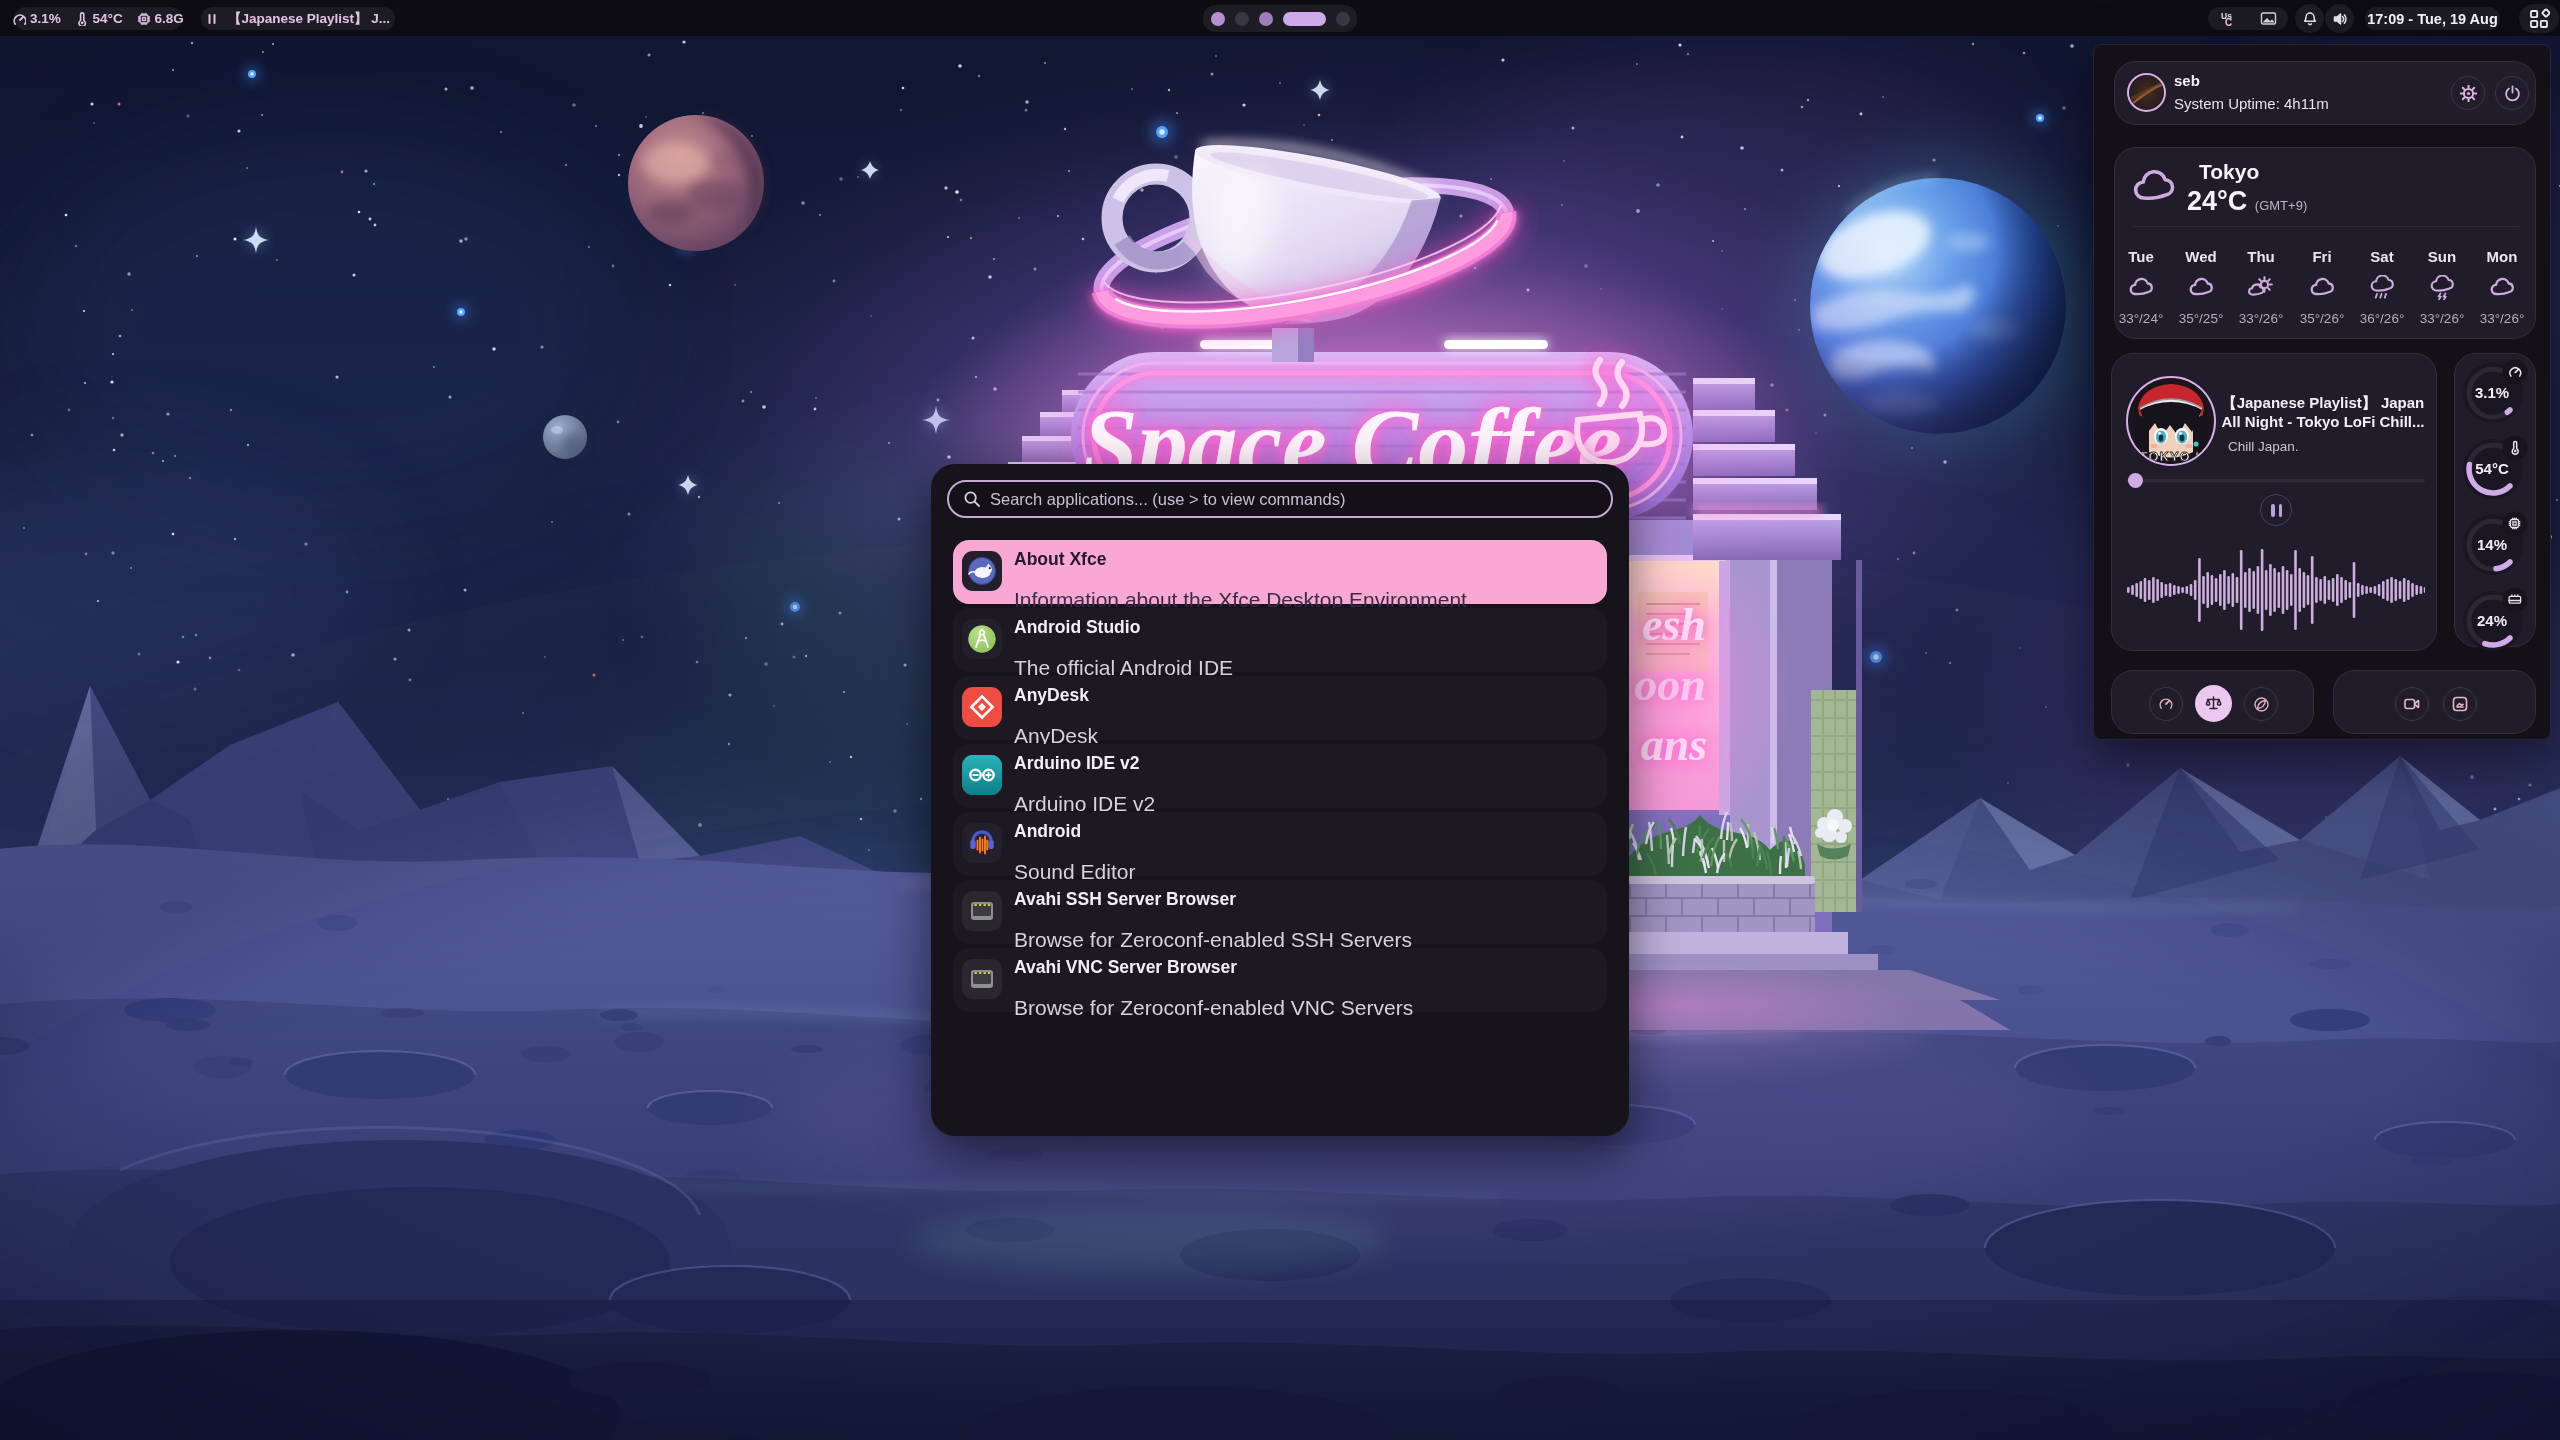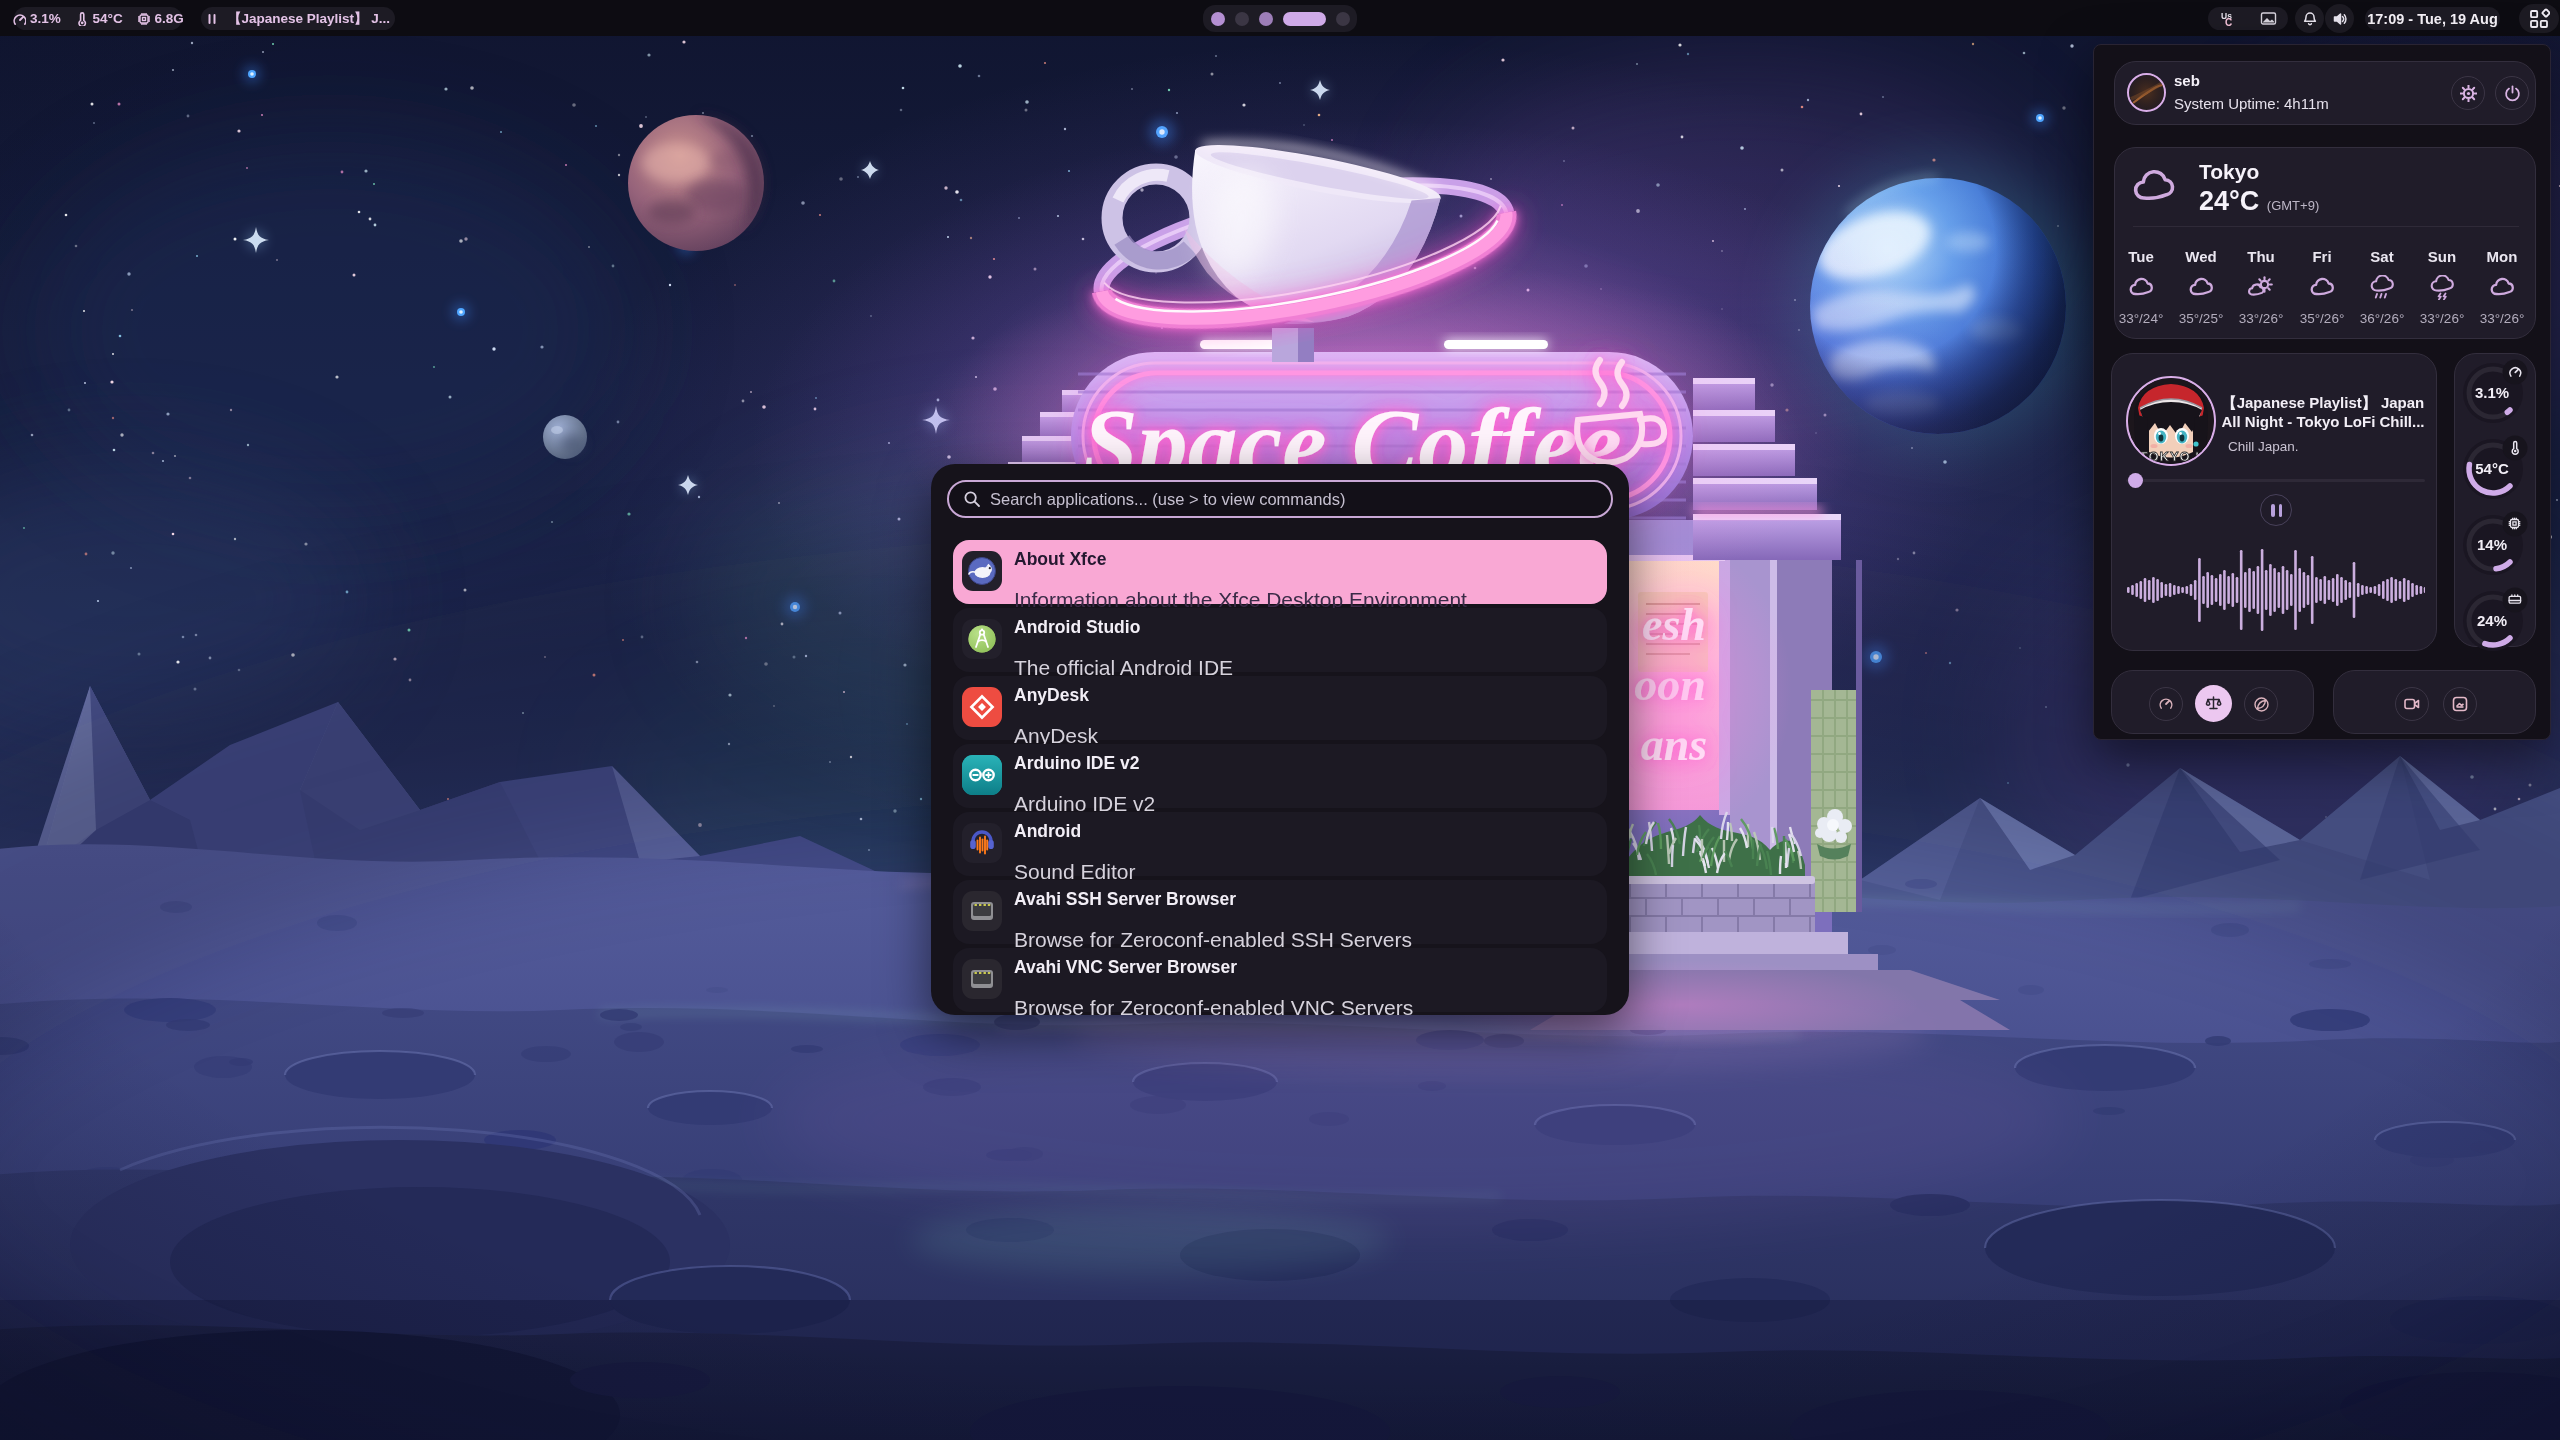--- a/index.html
+++ b/index.html
@@ -7,21 +7,21 @@
 #wall { position:absolute; left:0; top:0; }
 .topbar { position:absolute; left:0; top:0; width:2560px; height:36px; background:#0d0c12; }
 .pill { position:absolute; top:7px; height:23px; background:#1d1b24; border-radius:12px; display:flex; align-items:center; justify-content:center; color:#e3c2e6; font-size:13.5px; font-weight:600; }
 .pitem { display:flex; align-items:center; margin:0 7px; white-space:nowrap; }
 .wspill { left:1203px; width:154px; top:5px; height:27px; display:flex; gap:10px; align-items:center; }
 .dot { width:14px; height:14px; border-radius:7px; background:#3b3644; display:inline-block; }
 .dot.on { background:#b48fd2; }
 .wact { width:43px; height:14px; border-radius:7px; background:#cfaae8; display:inline-block; }
 .circ { position:absolute; top:4px; width:29px; height:29px; background:#1d1b23; border-radius:50%; display:flex; align-items:center; justify-content:center; }
 .clock { color:#f6f2f8; font-weight:700; font-size:14.5px; }
-.launcher { position:absolute; left:931px; top:464px; width:698px; height:551px; background:#16131b; border-radius:24px; box-shadow:0 18px 50px rgba(0,0,0,0.55); }
+.launcher { position:absolute; left:931px; top:464px; width:698px; height:672px; background:#16131b; border-radius:24px; box-shadow:0 18px 50px rgba(0,0,0,0.55); }
 .search { position:absolute; left:16px; top:16px; width:666px; height:38px; border:2px solid #c9a8d6; border-radius:19px; background:#131018; display:flex; align-items:center; }
 .mag { margin-left:14px; display:flex; }
 .ph { margin-left:9px; color:#c6c0d0; font-size:16.5px; }
 .row { position:absolute; left:22px; width:654px; height:64px; border-radius:16px; background:#1c1923; }
 .row.sel { background:#f9a8d4; }
 .ric { position:absolute; left:9px; top:11px; width:40px; height:40px; }
 .rtx { position:absolute; left:61px; top:9px; }
 .rt { font-size:17.5px; font-weight:700; color:#f2eef6; }
 .rs { font-size:21px; color:#d6d2dc; margin-top:18px; }
 .row.sel .rt { color:#241830; }
@@ -1370,21 +1370,21 @@
           </svg>
         </div>
       </div>
       <div class="card" style="left:20px;top:102px;width:422px;height:192px;">
         <div style="position:absolute;left:16px;top:18px;"><svg width="48" height="40" viewBox="0 0 48 40" style="" xmlns="http://www.w3.org/2000/svg">
             <g fill="none" stroke="#cfaade" stroke-width="3.6" stroke-linecap="round" stroke-linejoin="round">
               <path d="M 13 32 a 8 8 0 0 1 -0.7 -16 a 11.2 11.2 0 0 1 21.9 -2.3 a 7.6 7.6 0 0 1 1.4 15 q -11.4 4.6 -22.6 3.3 Z"></path>
             </g>
           </svg></div>
         <div style="position:absolute;left:84px;top:12px;font-weight:700;font-size:21px;color:#f6f2fa;">Tokyo</div>
-        <div style="position:absolute;left:84px;top:38px;font-weight:700;font-size:27px;color:#f6f2fa;">24°C <span style="font-size:13px;font-weight:400;color:#bcb6c6;">(GMT+9)</span></div>
+        <div style="position:absolute;left:72px;top:38px;font-weight:700;font-size:27px;color:#f6f2fa;">24°C <span style="font-size:13px;font-weight:400;color:#bcb6c6;">(GMT+9)</span></div>
         <div style="position:absolute;left:18px;top:78px;width:386px;height:1px;background:#2f2a38;"></div>
         <div class="wcol" style="left:-4px;">
           <div class="wday">Tue</div>
           <div class="wic"><svg width="26" height="25" viewBox="0 0 26 25" style="" xmlns="http://www.w3.org/2000/svg">
               <g fill="none" stroke="#cfaade" stroke-width="2.3" stroke-linecap="round" stroke-linejoin="round">
                 <path d="M 7.5 19 a 4.6 4.6 0 0 1 -0.4 -9.2 a 6.4 6.4 0 0 1 12.5 -1.3 a 4.3 4.3 0 0 1 0.8 8.5 q -6.5 2.6 -12.9 2 Z"></path>
               </g>
             </svg></div>
           <div class="wtmp">33°/24°</div>
         </div>

